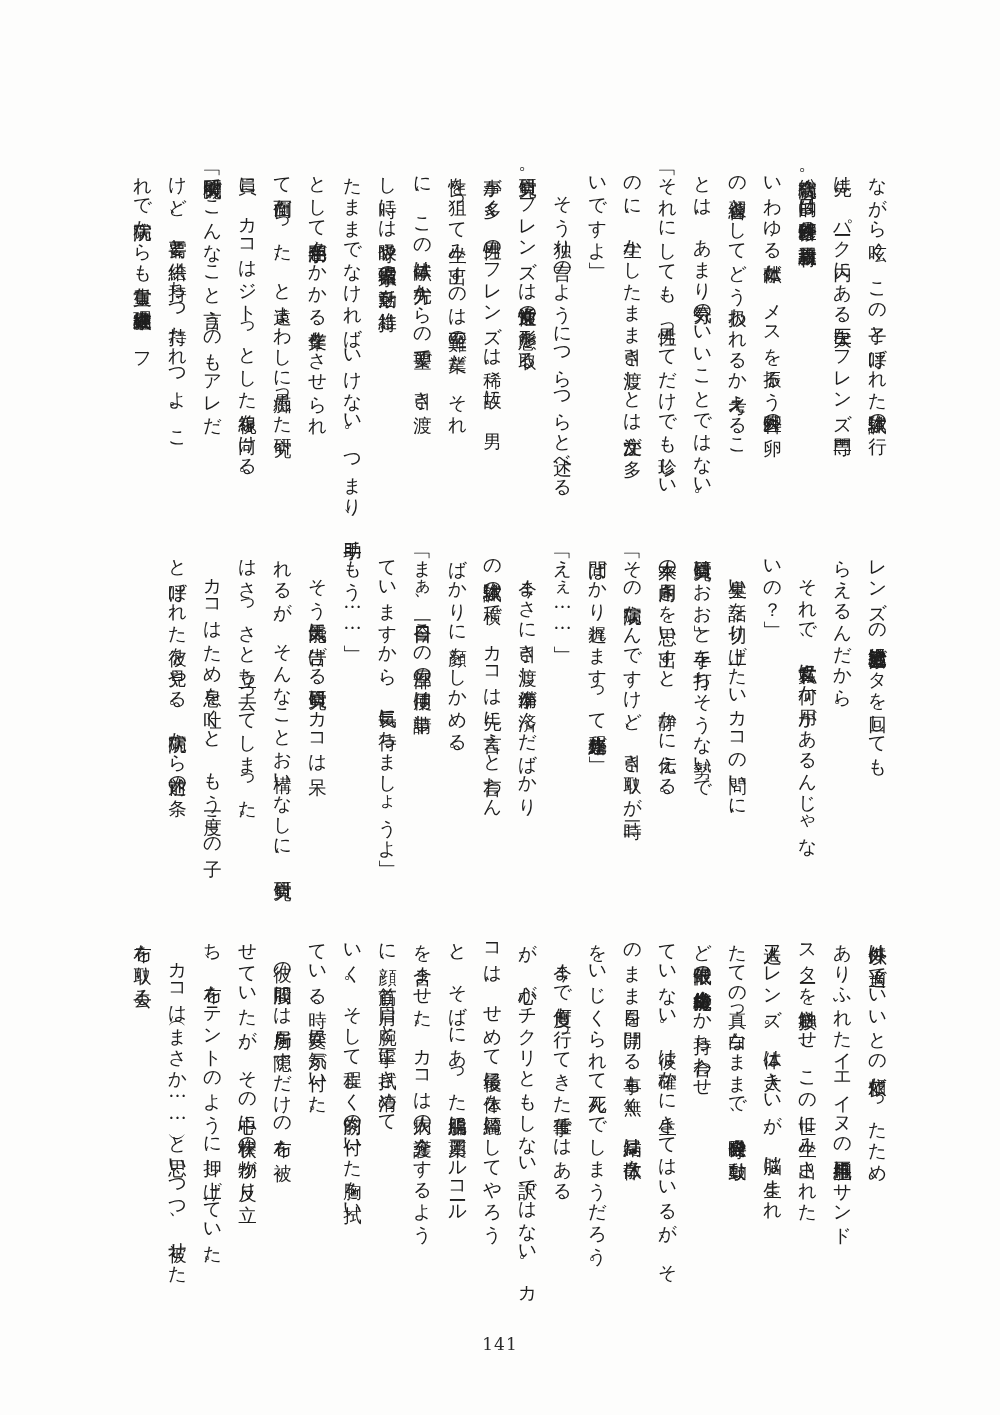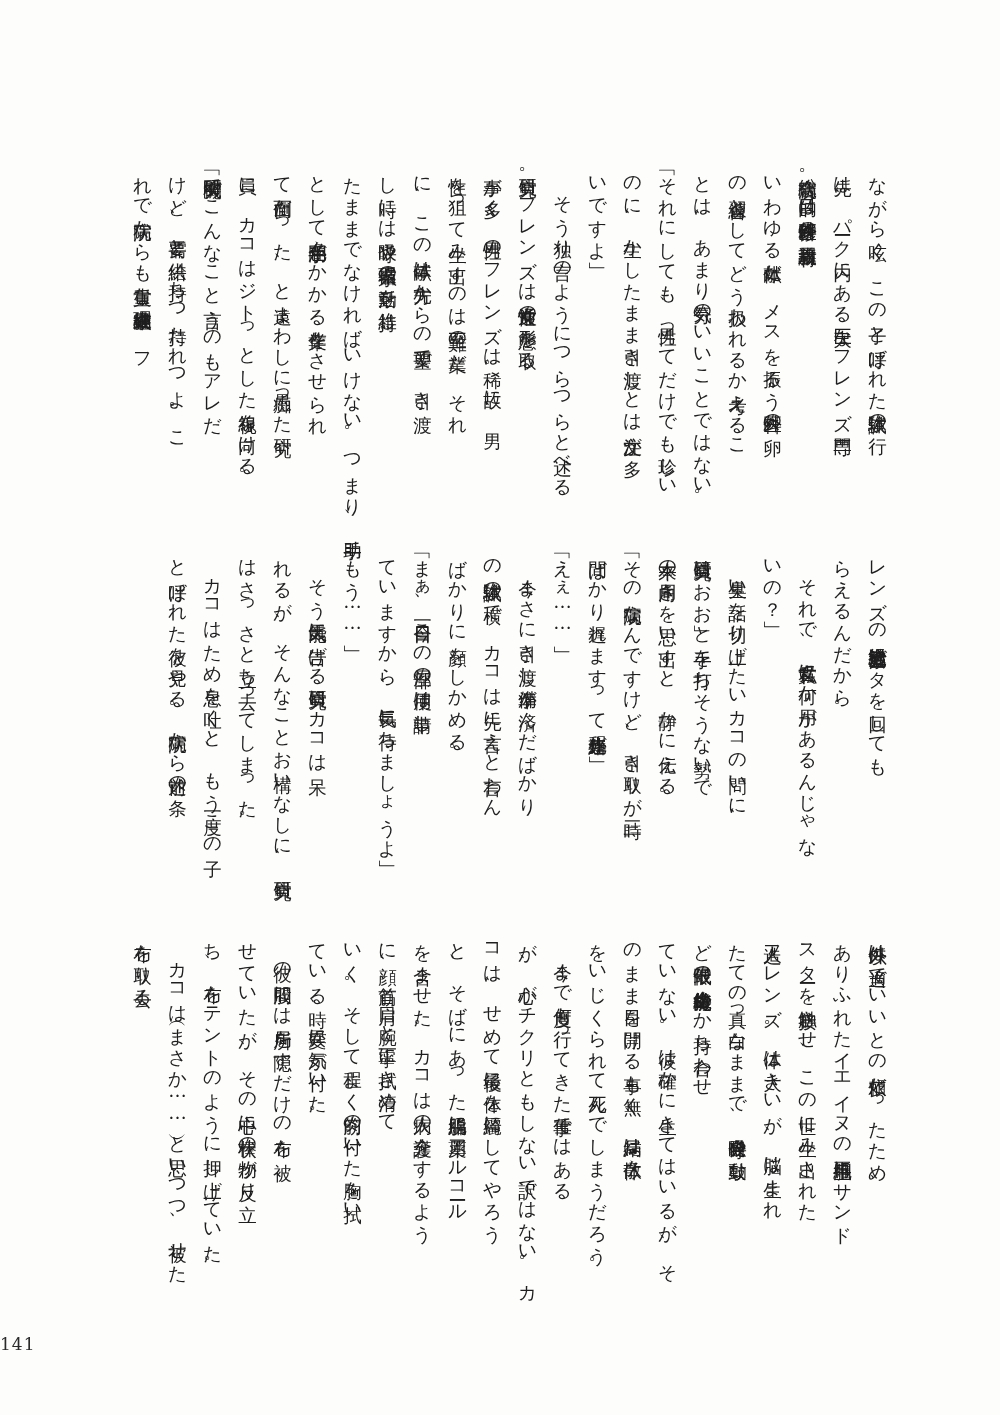--- a/index.html
+++ b/index.html
@@ -35,21 +35,21 @@
     line-height: 35px; 
   }
   .band-1 { top: 164px; }
   .band-2 { top: 547px; }
   .band-3 { top: 931px; }
   .page-number {
     position: absolute;
     top: 1334px;
     left: 0;
     right: 0;
-    text-align: left;
+    text-align: center;
     font-size: 17px;
     letter-spacing: 1px;
     color: #2a2a2a;
   }
 </style>
 </head>
 <body>
 
 <div class="page">
   <section class="band band-1">

